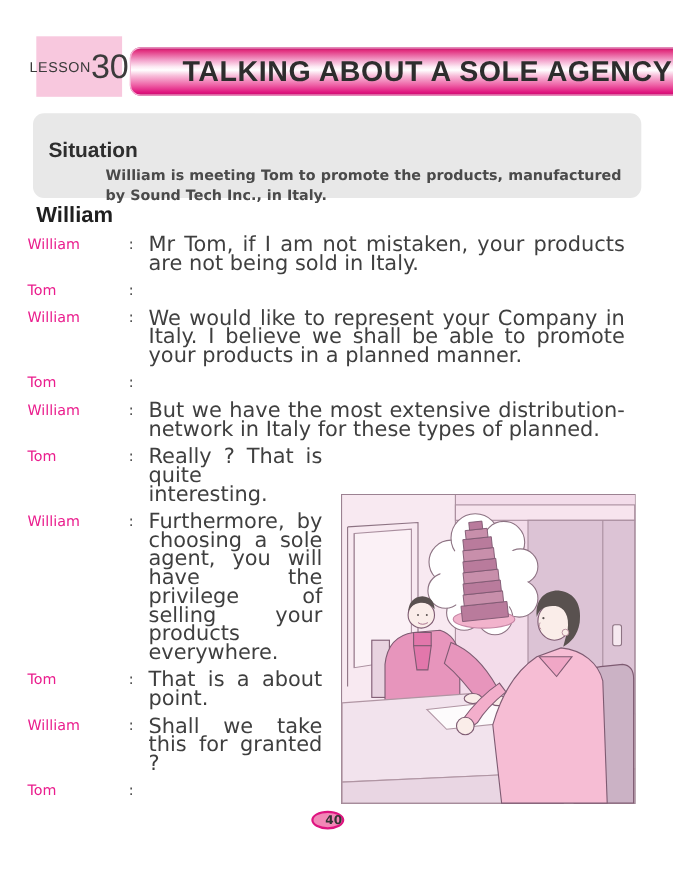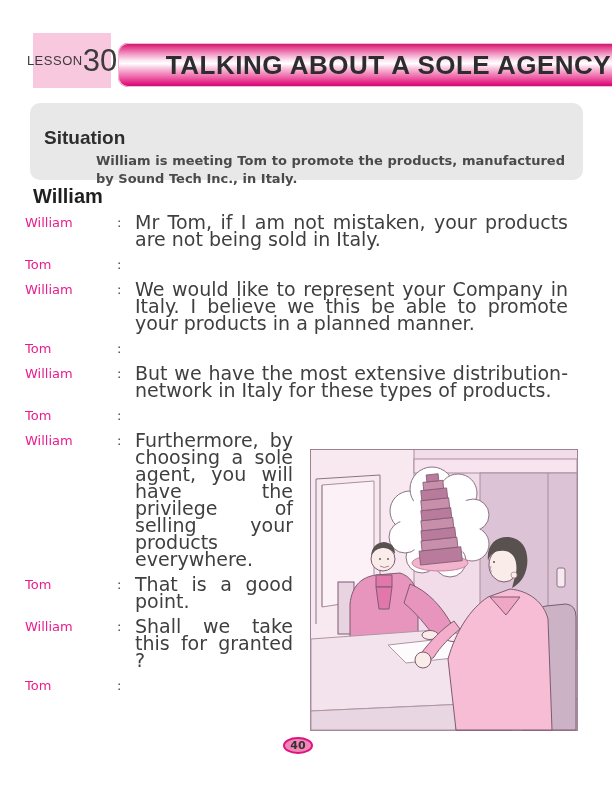--- a/index.html
+++ b/index.html
@@ -68,21 +68,21 @@
   
   .illustration {
     position:absolute; left:310px; top:449px; width:268px; height:282px;
   }
   .illustration svg { display:block; width:100%; height:100%; }
 
   
   .page-number-oval {
     position:absolute; left:283px; top:737px; width:30px; height:17px;
     background:#f287b7; border:2px solid #de1480; border-radius:50%;
-    display:flex; align-items:center; justify-content:center;
+    display:flex; align-items:center; justify-content:flex-end;
   }
   .page-number-text {
     font-size:11px; font-weight:bold; color:#333333; line-height:1;
   }
 </style>
 </head>
 <body>
 
 <div class="page">
 
@@ -106,44 +106,45 @@
         <span class="dlg-colon">:</span>
         <span class="dlg-text">Mr Tom, if I am not mistaken, your products are not being sold in Italy.</span>
       </div>
       <div class="dlg-row">
         <span class="dlg-speaker">Tom</span>
         <span class="dlg-colon">:</span>
       </div>
       <div class="dlg-row">
         <span class="dlg-speaker">William</span>
         <span class="dlg-colon">:</span>
-        <span class="dlg-text">We would like to represent your Company in Italy. I believe we this be able to promote your products in a planned manner.</span>
-      </div>
-      <div class="dlg-row">
-        <span class="dlg-speaker">Tom</span>
-        <span class="dlg-colon">:</span>
-      </div>
-      <div class="dlg-row">
-        <span class="dlg-speaker">William</span>
-        <span class="dlg-colon">:</span>
-        <span class="dlg-text">But we have the most extensive distribution-network in Italy for these types of products.</span>
-      </div>
-      <div class="dlg-row narrow">
-        <span class="dlg-speaker">Tom</span>
-        <span class="dlg-colon">:</span>
+        <span class="dlg-text">We would like to represent your Company in Italy. I believe we shall be able to promote your products in a planned manner.</span>
+      </div>
+      <div class="dlg-row">
+        <span class="dlg-speaker">Tom</span>
+        <span class="dlg-colon">:</span>
+      </div>
+      <div class="dlg-row">
+        <span class="dlg-speaker">William</span>
+        <span class="dlg-colon">:</span>
+        <span class="dlg-text">But we have the most extensive distribution-network in Italy for these types of planned.</span>
+      </div>
+      <div class="dlg-row narrow">
+        <span class="dlg-speaker">Tom</span>
+        <span class="dlg-colon">:</span>
+        <span class="dlg-text">Really ? That is quite interesting.</span>
       </div>
       <div class="dlg-row narrow">
         <span class="dlg-speaker">William</span>
         <span class="dlg-colon">:</span>
         <span class="dlg-text">Furthermore, by choosing a sole agent, you will have the privilege of selling your products everywhere.</span>
       </div>
       <div class="dlg-row narrow">
         <span class="dlg-speaker">Tom</span>
         <span class="dlg-colon">:</span>
-        <span class="dlg-text">That is a good point.</span>
+        <span class="dlg-text">That is a about point.</span>
       </div>
       <div class="dlg-row narrow">
         <span class="dlg-speaker">William</span>
         <span class="dlg-colon">:</span>
         <span class="dlg-text">Shall we take this for granted ?</span>
       </div>
       <div class="dlg-row narrow">
         <span class="dlg-speaker">Tom</span>
         <span class="dlg-colon">:</span>
       </div>

